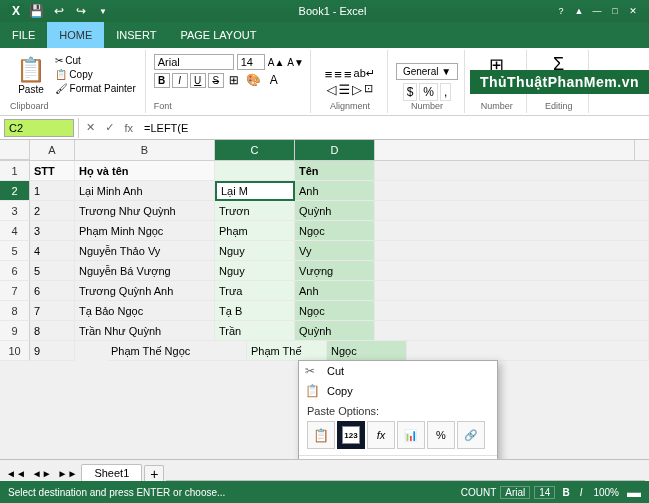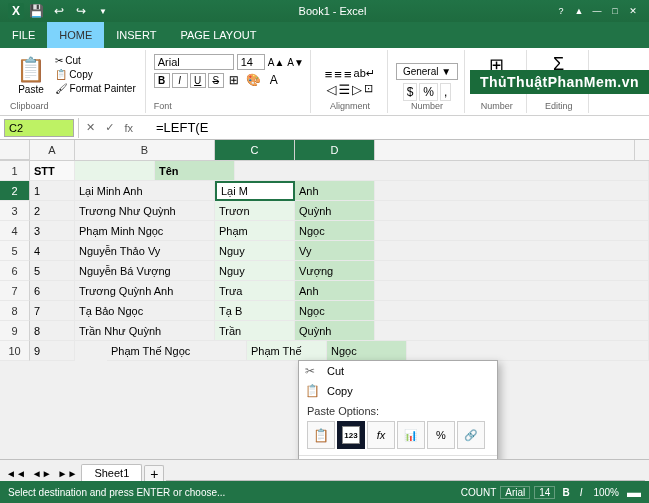--- a/index.html
+++ b/index.html
@@ -105,21 +105,21 @@
     }
     .name-box {
       width: 70px;
       border: 1px solid #aaa;
       padding: 2px 4px;
       font-size: 11px;
       background: #bef264;
     }
     .formula-divider { width: 1px; height: 20px; background: #ccc; }
     .formula-btn { font-size: 11px; padding: 0 3px; cursor: pointer; color: #666; }
-    .formula-input { flex: 1; border: none; outline: none; font-size: 13px; padding: 2px 4px; background: white; margin-left: 12px; }
+    .formula-input { flex: 1; border: none; outline: none; font-size: 11px; padding: 2px 4px; background: white; }
 
     
     .col-headers { display: flex; border-bottom: 1px solid #d0d0d0; background: #f5f5f5; }
     .col-header-corner { width: 30px; height: 20px; background: #f5f5f5; border-right: 1px solid #d0d0d0; border-bottom: 1px solid #d0d0d0; flex-shrink: 0; }
     .col-header {
       height: 20px;
       border-right: 1px solid #d0d0d0;
       display: flex; align-items: center; justify-content: center;
       font-size: 11px; color: #333;
       background: #f5f5f5;
@@ -433,20 +433,21 @@
         <div class="col-header" style="width:80px; background:#217346; color:white;">D</div>
         <div class="col-header" style="flex:1;"></div>
         <div style="width:14px; background:#f5f5f5;"></div>
       </div>
 
       <div class="sheet-rows">
 
         <div class="sheet-row">
           <div class="row-num">1</div>
           <div class="cell header-row" style="width:45px; font-weight:bold;">STT</div>
+          <div class="cell header-row" style="width:140px; font-weight:bold;">Họ và tên</div>
           <div class="cell header-row selected-col" style="width:80px; font-weight:bold;"></div>
           <div class="cell header-row" style="width:80px; background:#c8e6c9; font-weight:bold;">Tên</div>
           <div class="cell" style="flex:1;"></div>
         </div>
 
         <div class="sheet-row">
           <div class="row-num selected">2</div>
           <div class="cell" style="width:45px;">1</div>
           <div class="cell" style="width:140px;">Lại Minh Anh</div>
           <div class="cell active" style="width:80px;">Lại M</div>

